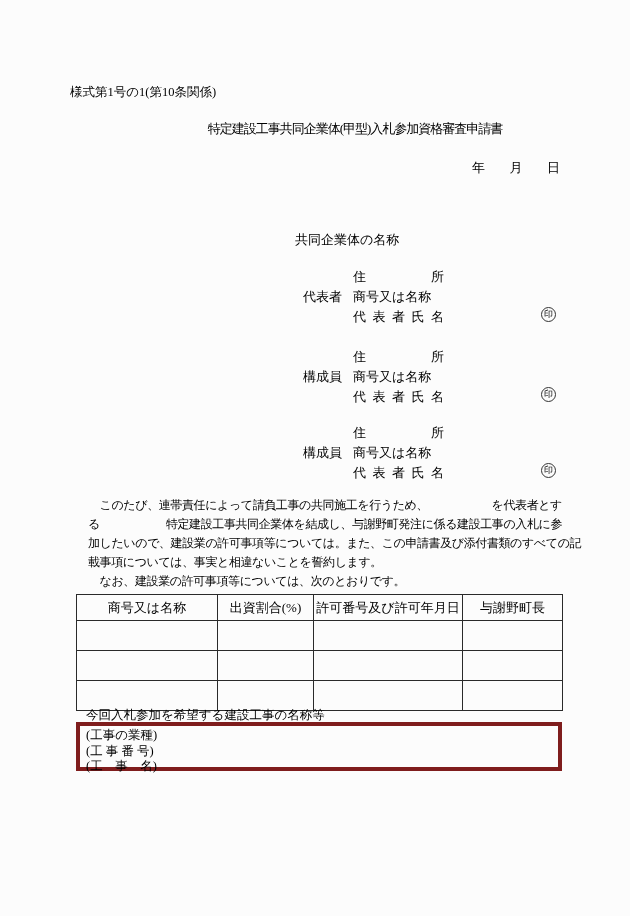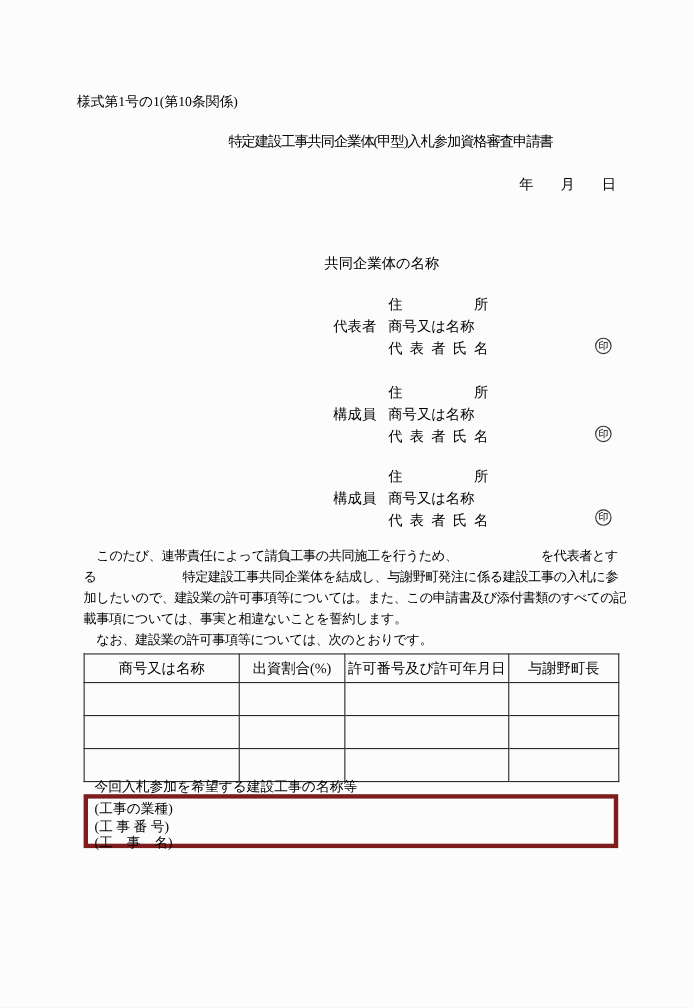--- a/index.html
+++ b/index.html
@@ -33,21 +33,21 @@
   .sig-rows{width:203px;}
   .sig-row{height:20px;line-height:20px;white-space:nowrap;}
   .sig-name-row{display:flex;justify-content:space-between;}
   .seal{
     width:15px;height:15px;border:1px solid #333;border-radius:50%;
     display:inline-flex;align-items:center;justify-content:center;
     font-size:9px;line-height:1;box-sizing:border-box;flex:0 0 auto;
   }
 
   .body-par{left:76px;top:496px;width:486px;font-size:12px;letter-spacing:-0.4px;}
-  .par-line{height:19px;line-height:19px;display:flex;justify-content:space-between;white-space:nowrap;}
+  .par-line{height:19px;line-height:19px;display:flex;justify-content:space-between;white-space:nowrap;margin-left:12px;}
 
   table.permit{
     left:76px;top:594px;width:486px;
     border-collapse:collapse;table-layout:fixed;
     font-size:13px;
   }
   table.permit th,table.permit td{
     border:1px solid #2a2a2a;
     text-align:center;font-weight:normal;
     padding:0;overflow:hidden;

